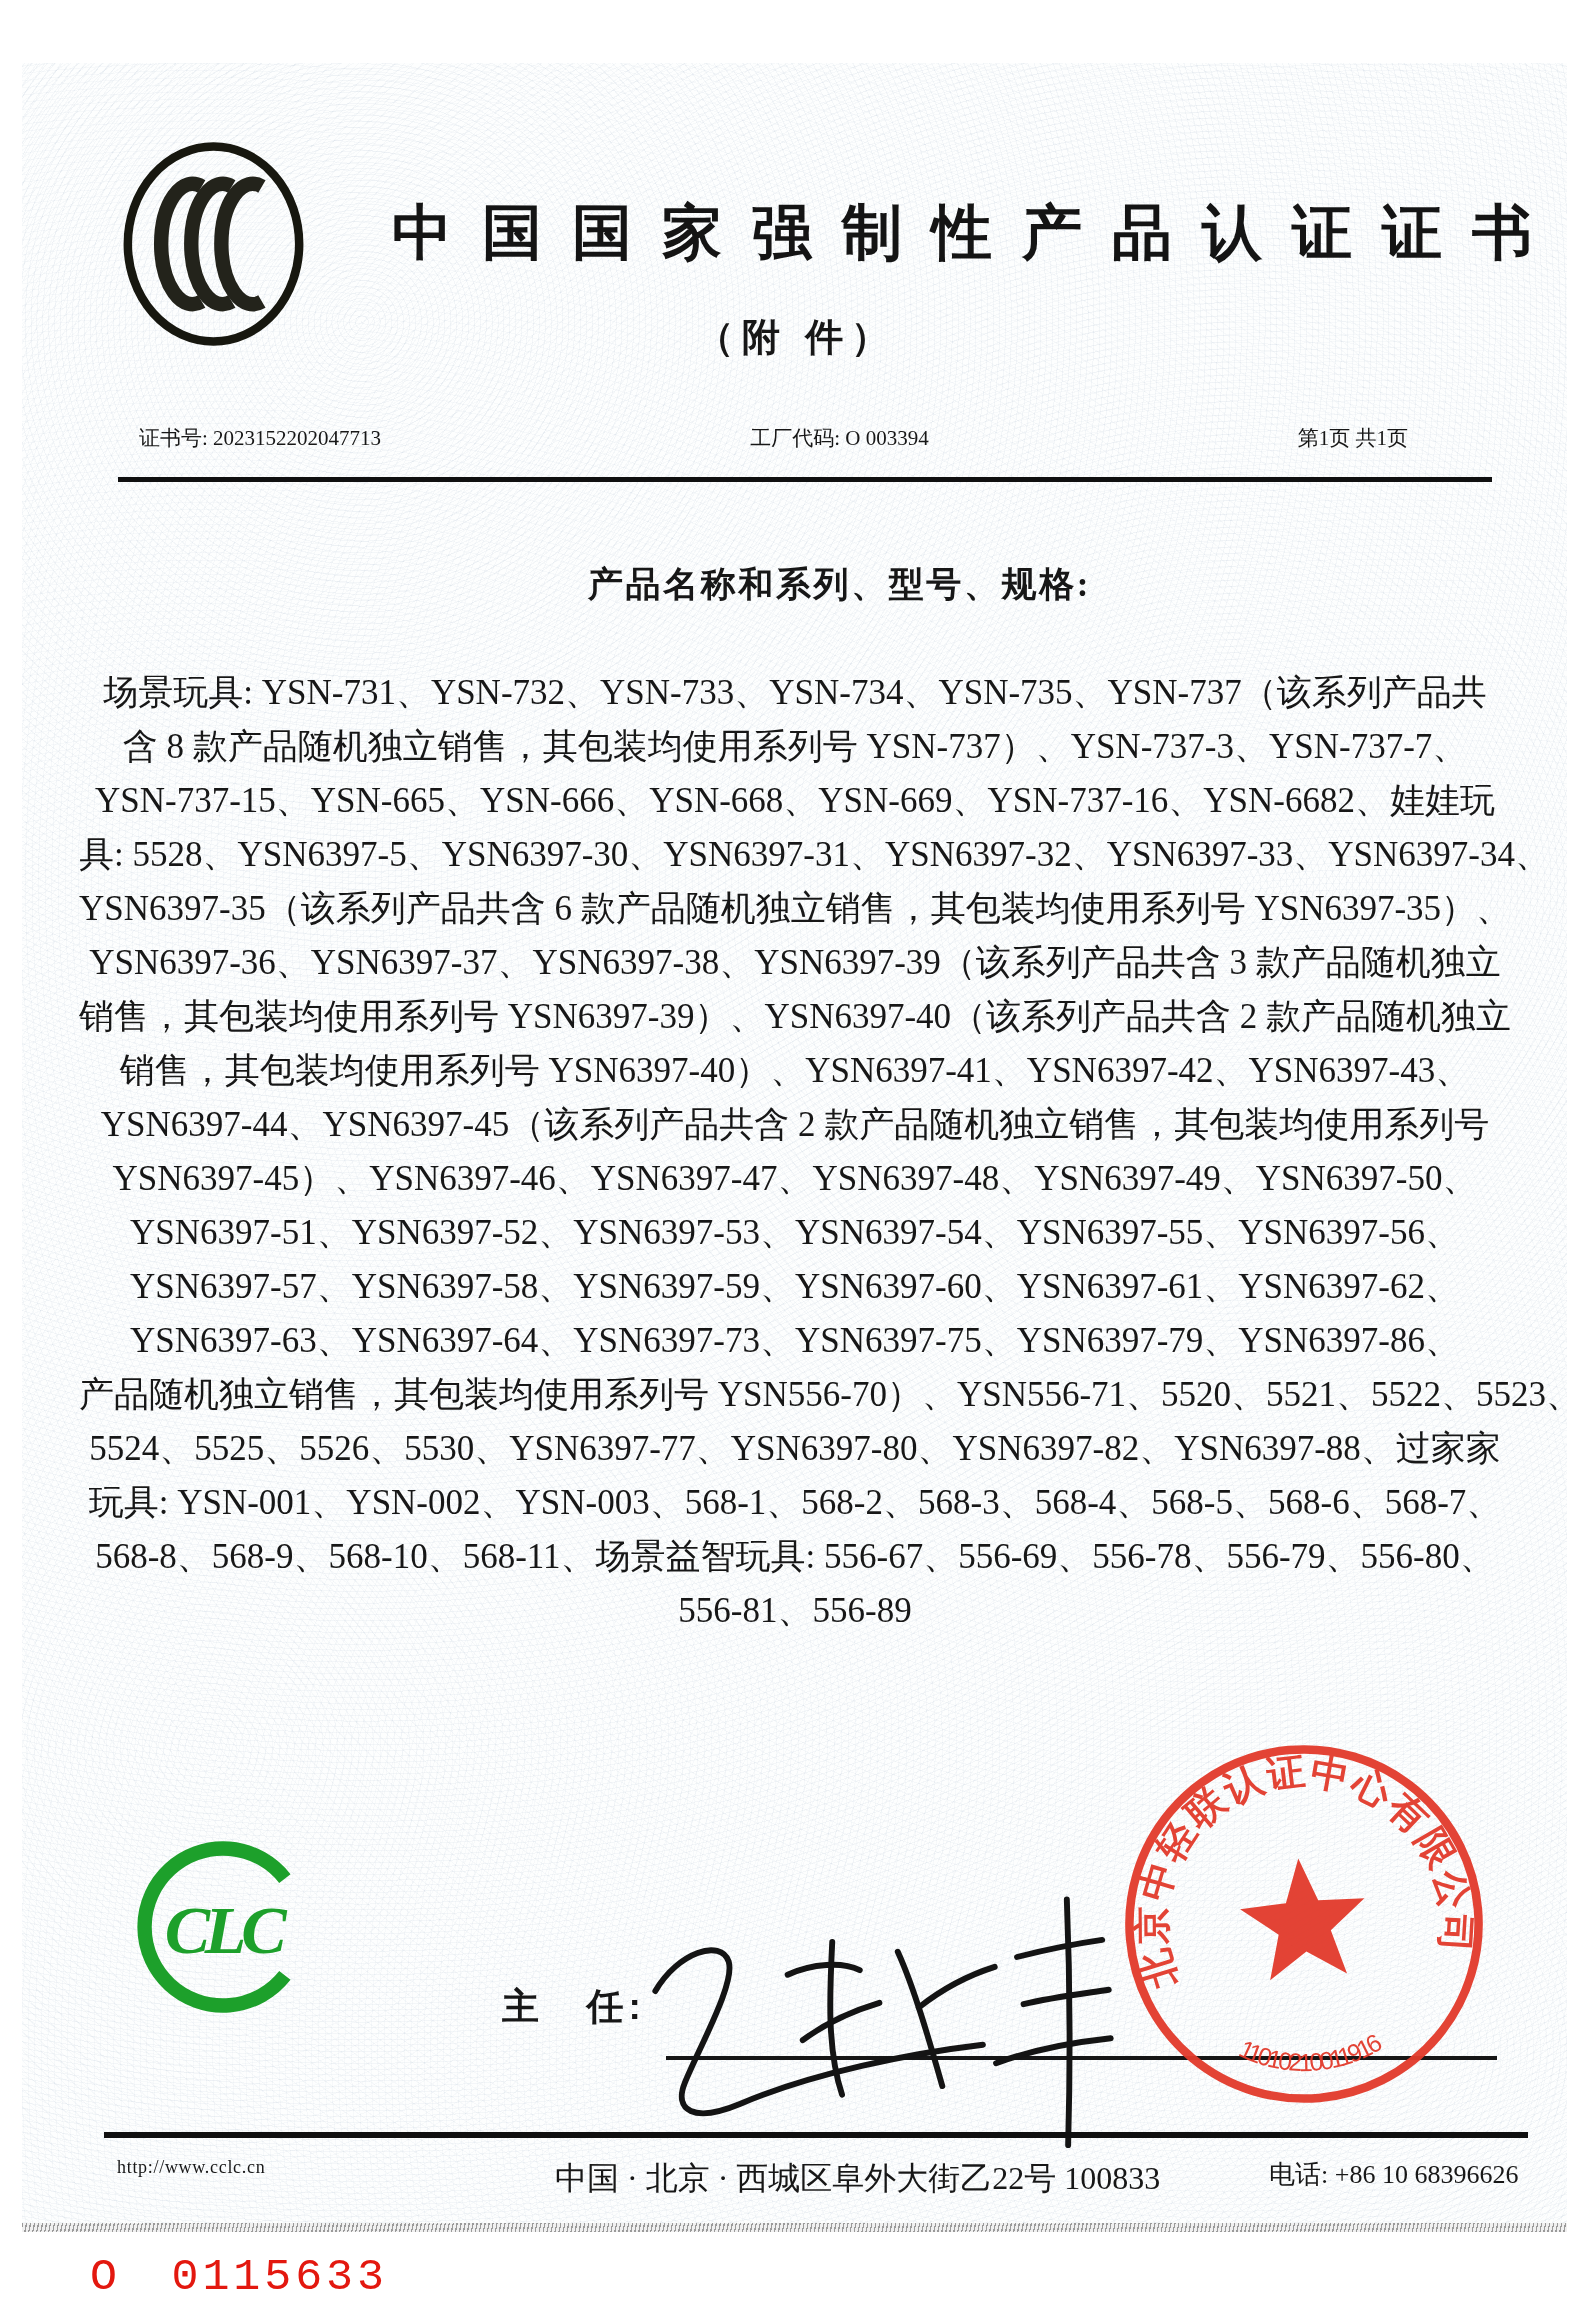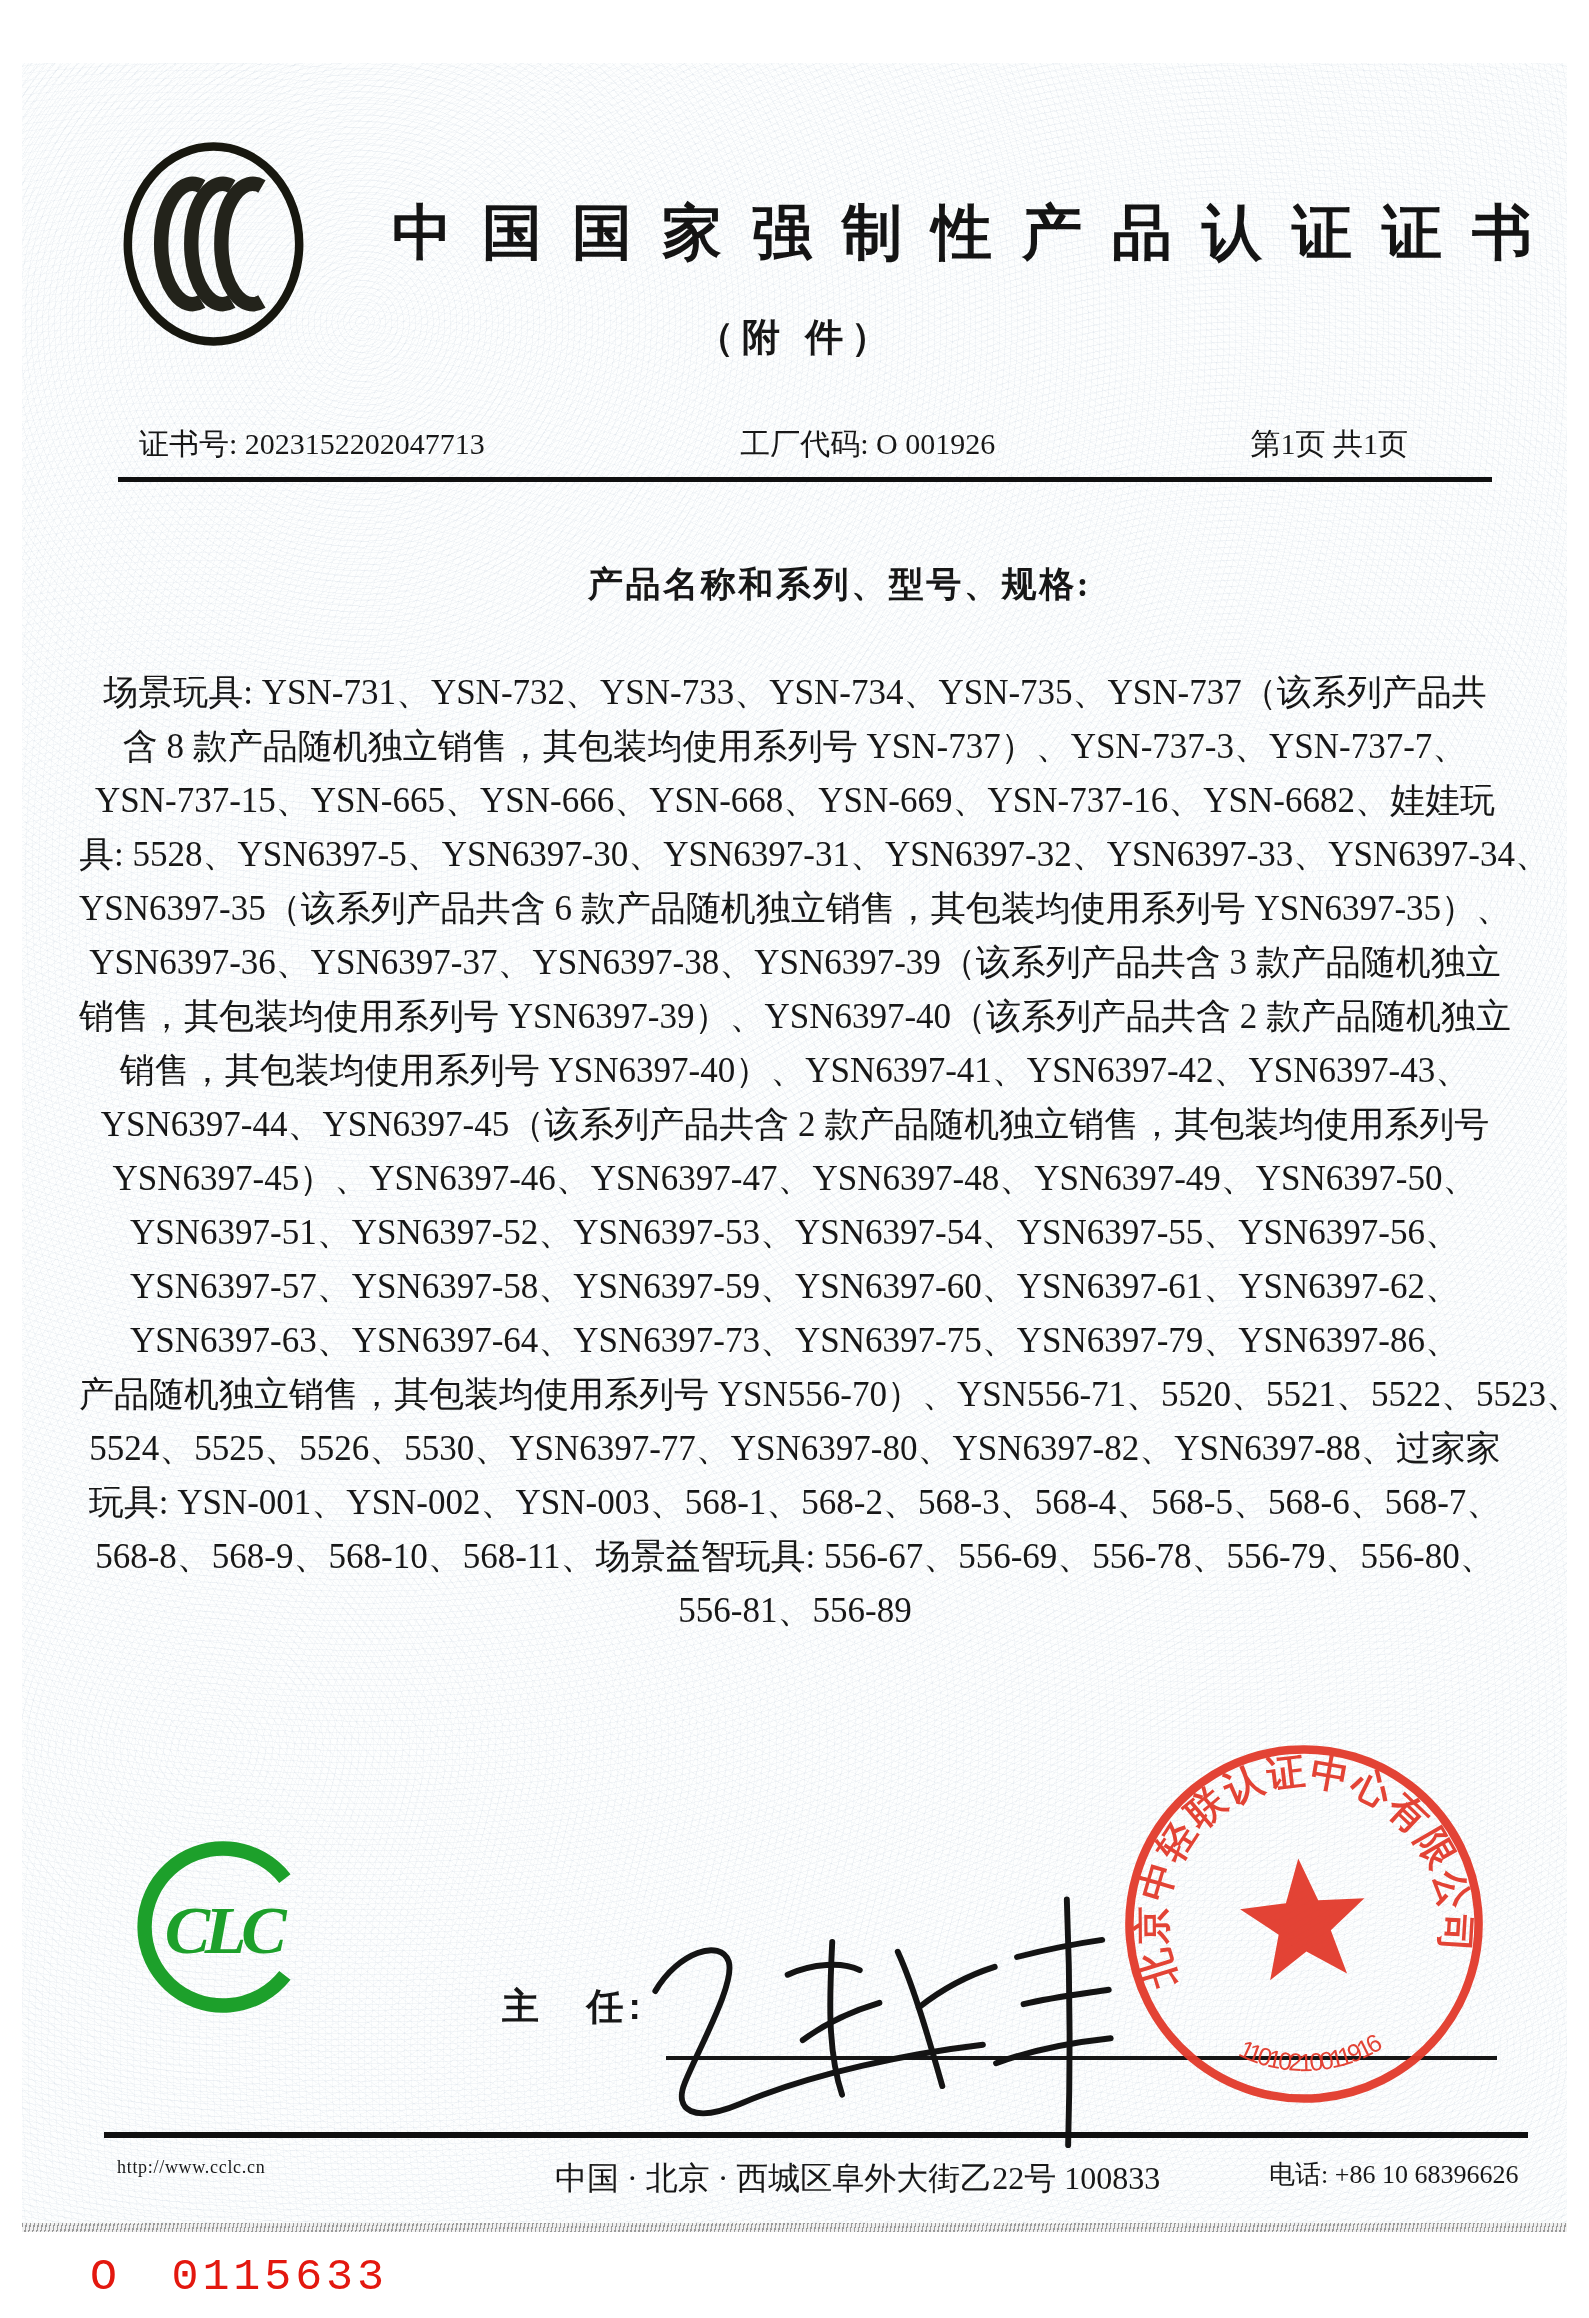--- a/index.html
+++ b/index.html
@@ -15,21 +15,21 @@
       repeating-radial-gradient(circle at 78% 38%, rgba(120,145,175,.055) 0 1px, transparent 1px 6.6px),
       repeating-radial-gradient(circle at 12% 78%, rgba(125,150,180,.05) 0 1px, transparent 1px 7.2px),
       repeating-radial-gradient(circle at 88% 92%, rgba(125,150,180,.05) 0 1px, transparent 1px 6.6px);
   }
 
   .title{left:392px;top:193px;font-family:"Liberation Sans",sans-serif;font-weight:bold;
          font-size:60px;letter-spacing:30px;white-space:nowrap;color:#141414;}
   .subtitle{left:696px;top:312px;font-size:38px;letter-spacing:7.9px;white-space:nowrap;font-weight:bold;}
 
   .cert-row{left:139px;top:424px;width:1269px;display:flex;justify-content:space-between;
-            font-size:30px;white-space:nowrap;text-align:center;}
+            font-size:21px;white-space:nowrap;text-align:center;}
   .rule-1{left:118px;top:477px;width:1374px;height:4.6px;background:#101010;}
 
   .heading{left:0;top:561px;width:1589px;text-align:center;font-size:35px;font-weight:bold;
            letter-spacing:2.6px;padding-left:45px;}
 
   .body-block{left:79px;top:666px;width:1432px;}
   .body-line{height:54px;line-height:54px;text-align:center;font-size:35px;white-space:nowrap;}
 
   .director{left:502px;top:1982px;font-family:"Liberation Sans",sans-serif;font-weight:bold;
             font-size:37px;letter-spacing:5.2px;white-space:nowrap;}
@@ -61,21 +61,21 @@
     <path d="M 128 72 A 48 92 0 1 0 128 248" fill="none" stroke="#23231b" stroke-width="22"></path>
     <path d="M 174 72 A 48 92 0 1 0 174 248" fill="none" stroke="#23231b" stroke-width="22"></path>
     <path d="M 220 72 A 48 92 0 1 0 220 248" fill="none" stroke="#23231b" stroke-width="22"></path>
   </svg>
 
   <div class="abs title">中国国家强制性产品认证证书</div>
   <div class="abs subtitle">（附 件）</div>
 
   <div class="abs cert-row">
     <span>证书号: 2023152202047713</span>
-    <span>工厂代码: O 001926</span>
+    <span>工厂代码: O 003394</span>
     <span>第1页 共1页</span>
   </div>
   <div class="abs rule-1"></div>
 
   <div class="abs heading">产品名称和系列、型号、规格:</div>
 
   <div class="abs body-block">
     <div class="body-line">场景玩具: YSN-731、YSN-732、YSN-733、YSN-734、YSN-735、YSN-737（该系列产品共</div>
     <div class="body-line">含 8 款产品随机独立销售，其包装均使用系列号 YSN-737）、YSN-737-3、YSN-737-7、</div>
     <div class="body-line">YSN-737-15、YSN-665、YSN-666、YSN-668、YSN-669、YSN-737-16、YSN-6682、娃娃玩</div>

